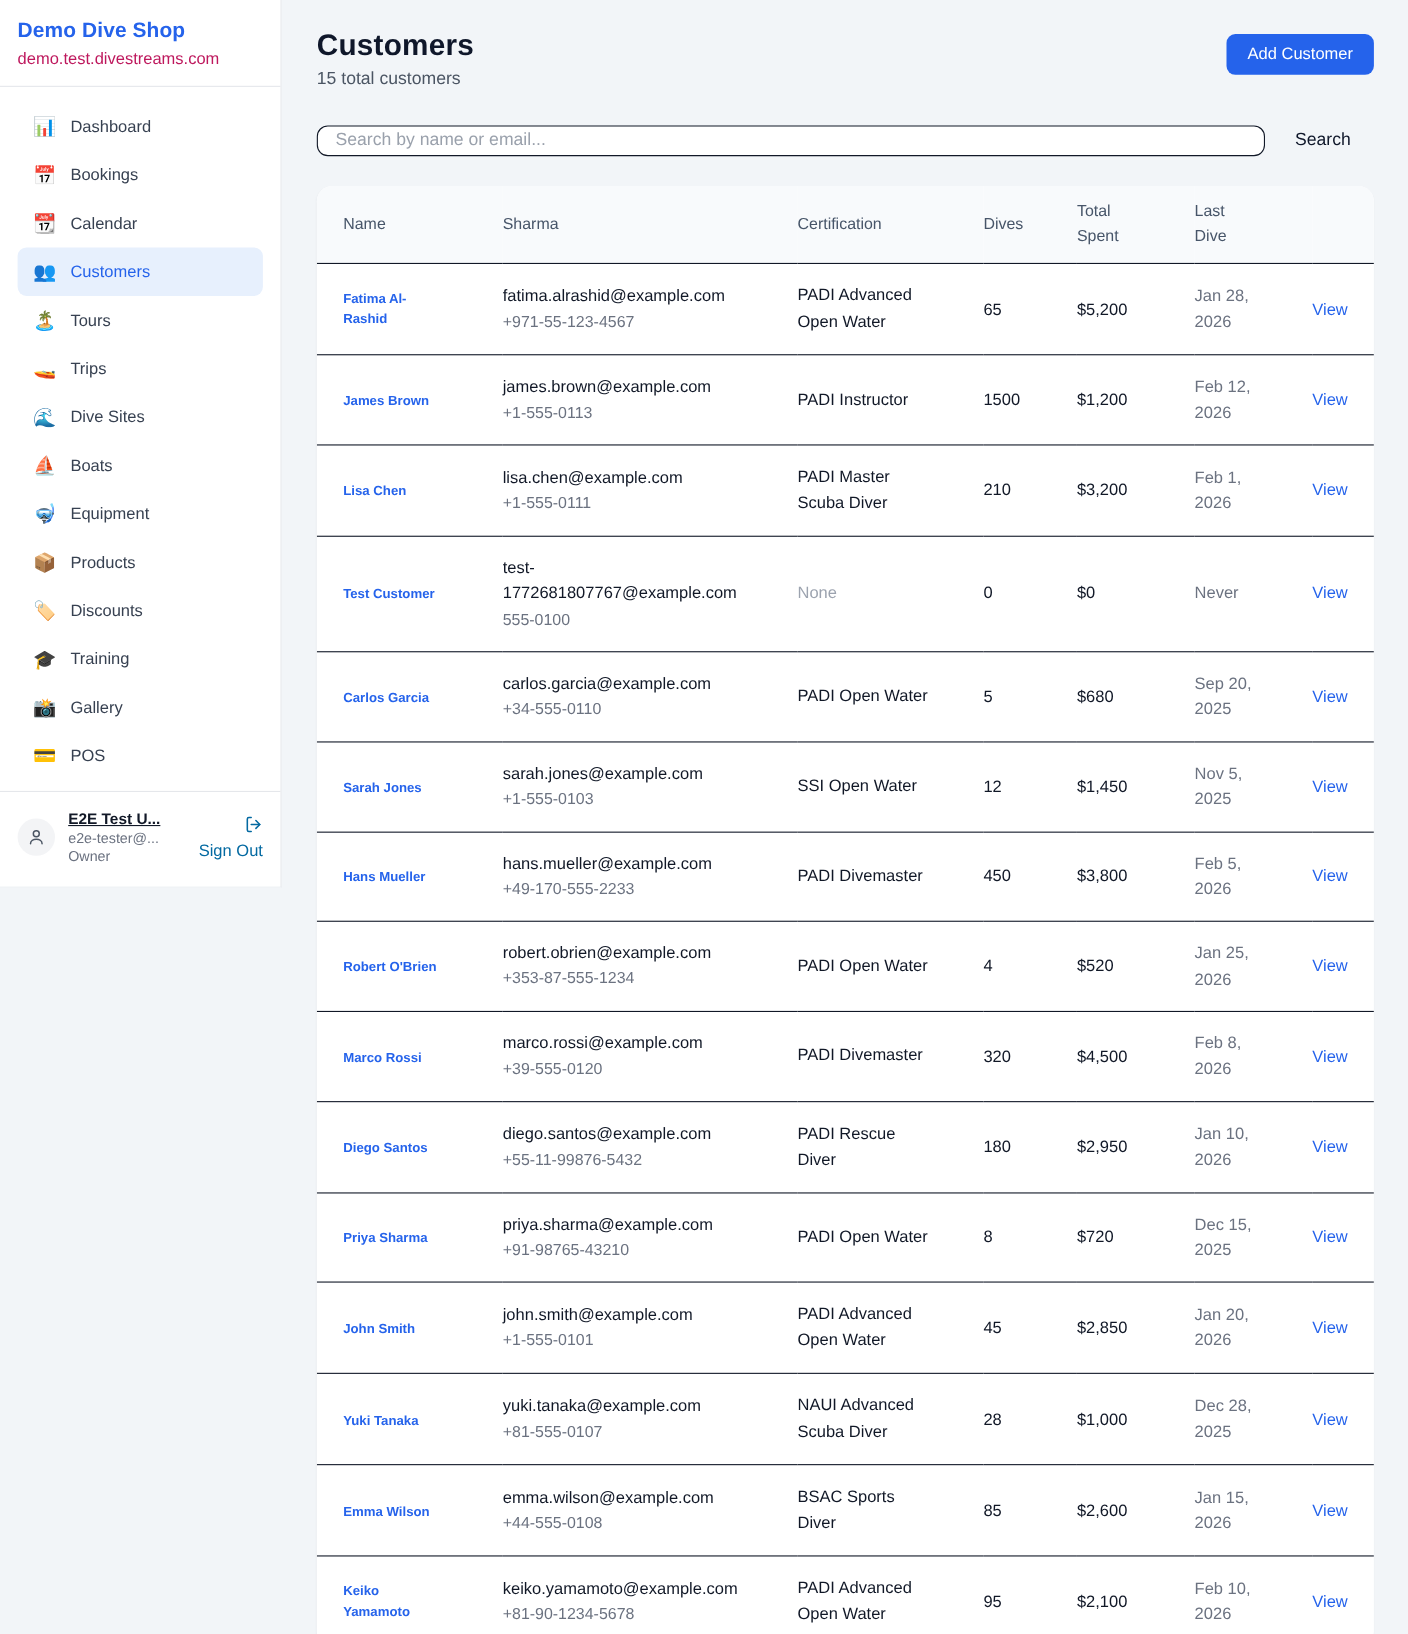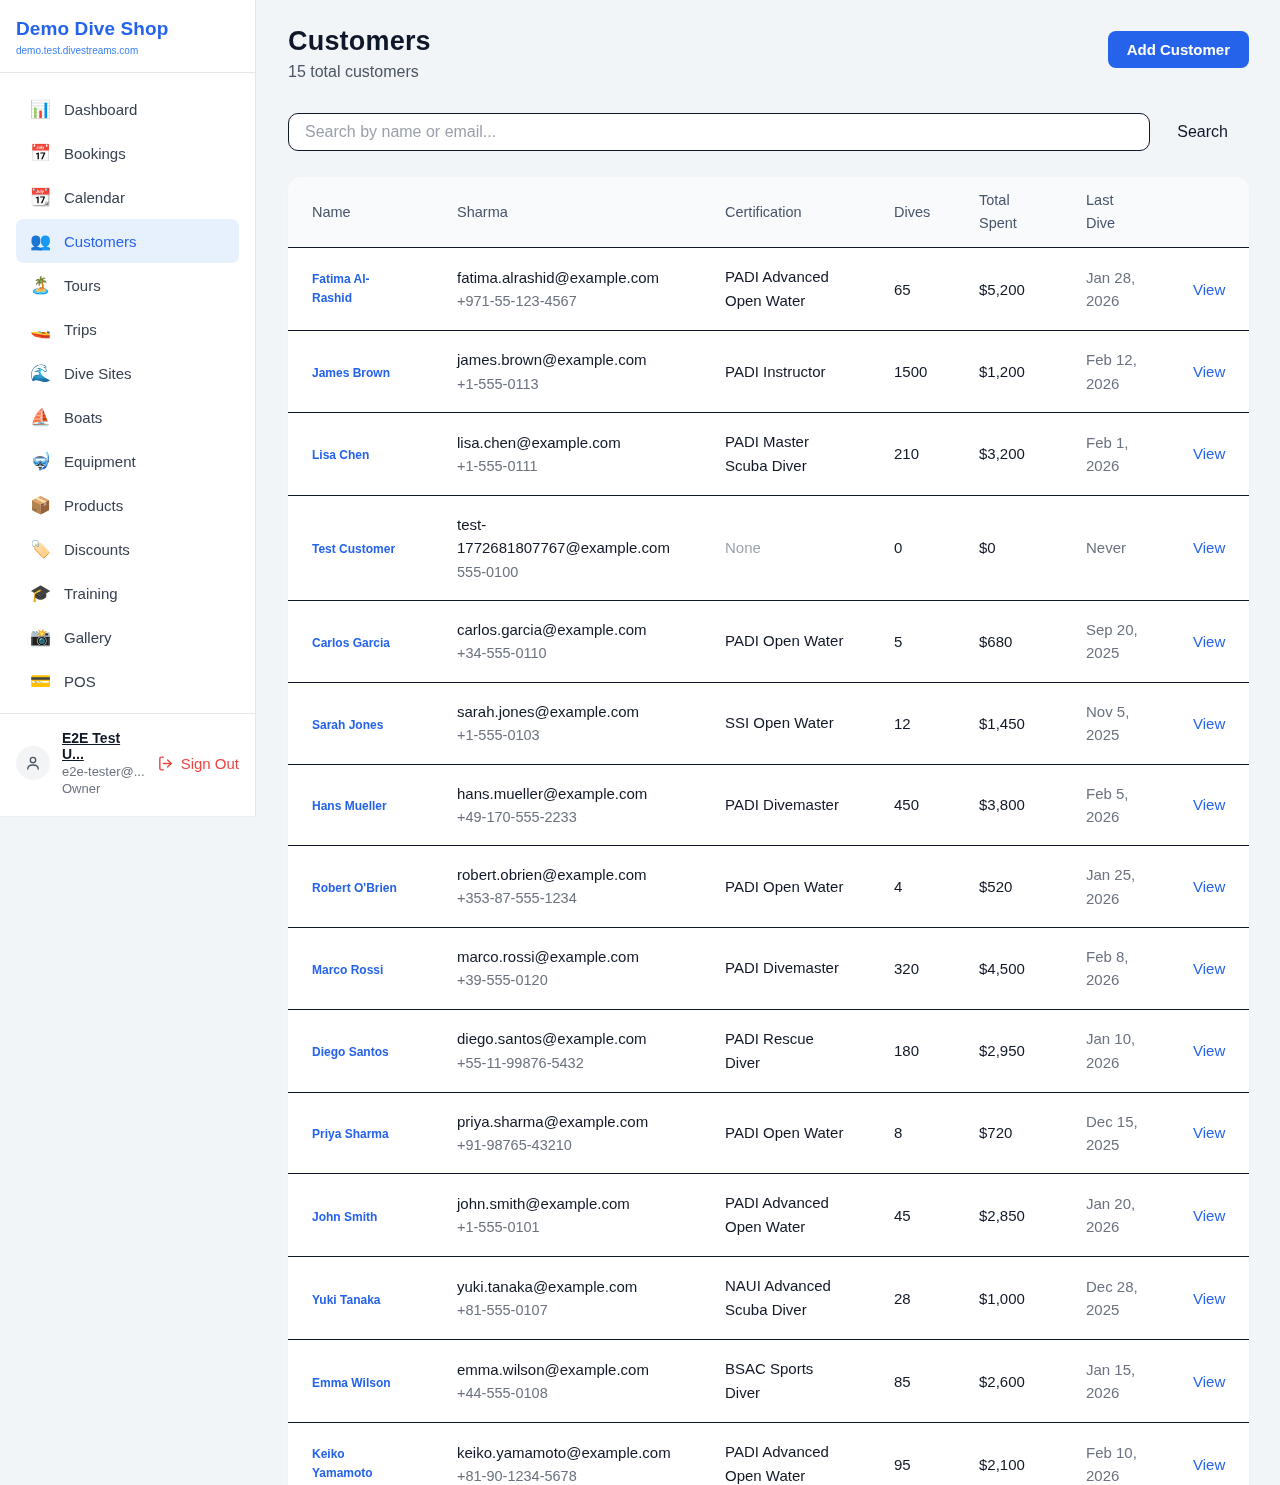--- a/index.html
+++ b/index.html
@@ -15,21 +15,21 @@
   
   .sidebar {
     width: 256px;
     flex: 0 0 256px;
     background: #ffffff;
     border-right: 1px solid #e5e7eb;
     border-bottom: 1px solid #eceff3;
   }
   .sidebar-header { padding: 18px 16px 16px 16px; border-bottom: 1px solid #e5e7eb; }
   .shop-name { color: #2563eb; font-size: 19px; font-weight: 700; letter-spacing: .1px; }
-  .shop-domain { color: #3b82f6; font-size: 10px; margin-top: 5px; }
+  .shop-domain { color: #be185d; font-size: 15px; margin-top: 5px; }
   .nav { padding: 14px 16px 10px 16px; }
   .nav-item {
     display: flex; align-items: center; gap: 12px;
     height: 44px; padding: 0 14px;
     border-radius: 8px;
     color: #374151; font-size: 15px;
     text-decoration: none; cursor: pointer;
   }
   .nav-item.active { background: #e7f0fd; color: #2563eb; font-weight: 500; }
   .nav-icon { width: 22px; font-size: 17px; line-height: 1; text-align: center; flex: 0 0 22px; }
@@ -41,40 +41,41 @@
   .avatar {
     width: 34px; height: 34px; border-radius: 50%;
     background: #f3f4f6; color: #4b5563;
     display: flex; align-items: center; justify-content: center;
     flex: 0 0 34px;
   }
   .user-meta { flex: 1; min-width: 0; }
   .user-name { font-size: 14px; font-weight: 700; color: #111827; text-decoration: underline; }
   .user-email, .user-role { font-size: 13px; color: #6b7280; margin-top: 2px; }
   .signout {
-    display: flex; align-items: center; gap: 7px;
-    color: #ef4444; font-size: 15px; text-decoration: none; cursor: pointer;
+    display: flex; align-items: flex-end; gap: 7px;
+    color: #0369a1; font-size: 15px; text-decoration: none; cursor: pointer;
     white-space: nowrap;
+    flex-direction: column;
   }
 
   
   .main { flex: 1; padding: 26px 31px 42px 32px; }
   .page-header { display: flex; justify-content: space-between; align-items: flex-start; }
   .page-title { font-size: 27px; font-weight: 700; color: #0f172a; letter-spacing: .2px; }
   .page-subtitle { font-size: 16px; color: #4b5563; margin-top: 6px; }
   .btn-primary {
     background: #2563eb; color: #ffffff;
     border: none; border-radius: 8px;
-    font-family: inherit; font-size: 15px; font-weight: 700;
+    font-family: inherit; font-size: 15px; font-weight: 400;
     padding: 0 19px; height: 37px; margin-top: 5px;
     cursor: pointer;
   }
   .search-row { display: flex; align-items: center; margin-top: 32px; }
   .search-input {
-    flex: 1; height: 38px;
+    flex: 1; height: 28px;
     border: 1px solid #111827; border-radius: 10px;
     background: #ffffff; padding: 0 16px;
     font-family: inherit; font-size: 16px; color: #111827;
   }
   .search-input::placeholder { color: #9aa1ac; }
   .search-btn {
     background: none; border: none; cursor: pointer;
     font-family: inherit; font-size: 16px; font-weight: 500; color: #0f172a;
     margin-left: 27px; margin-right: 21px; padding: 6px 0;
   }

